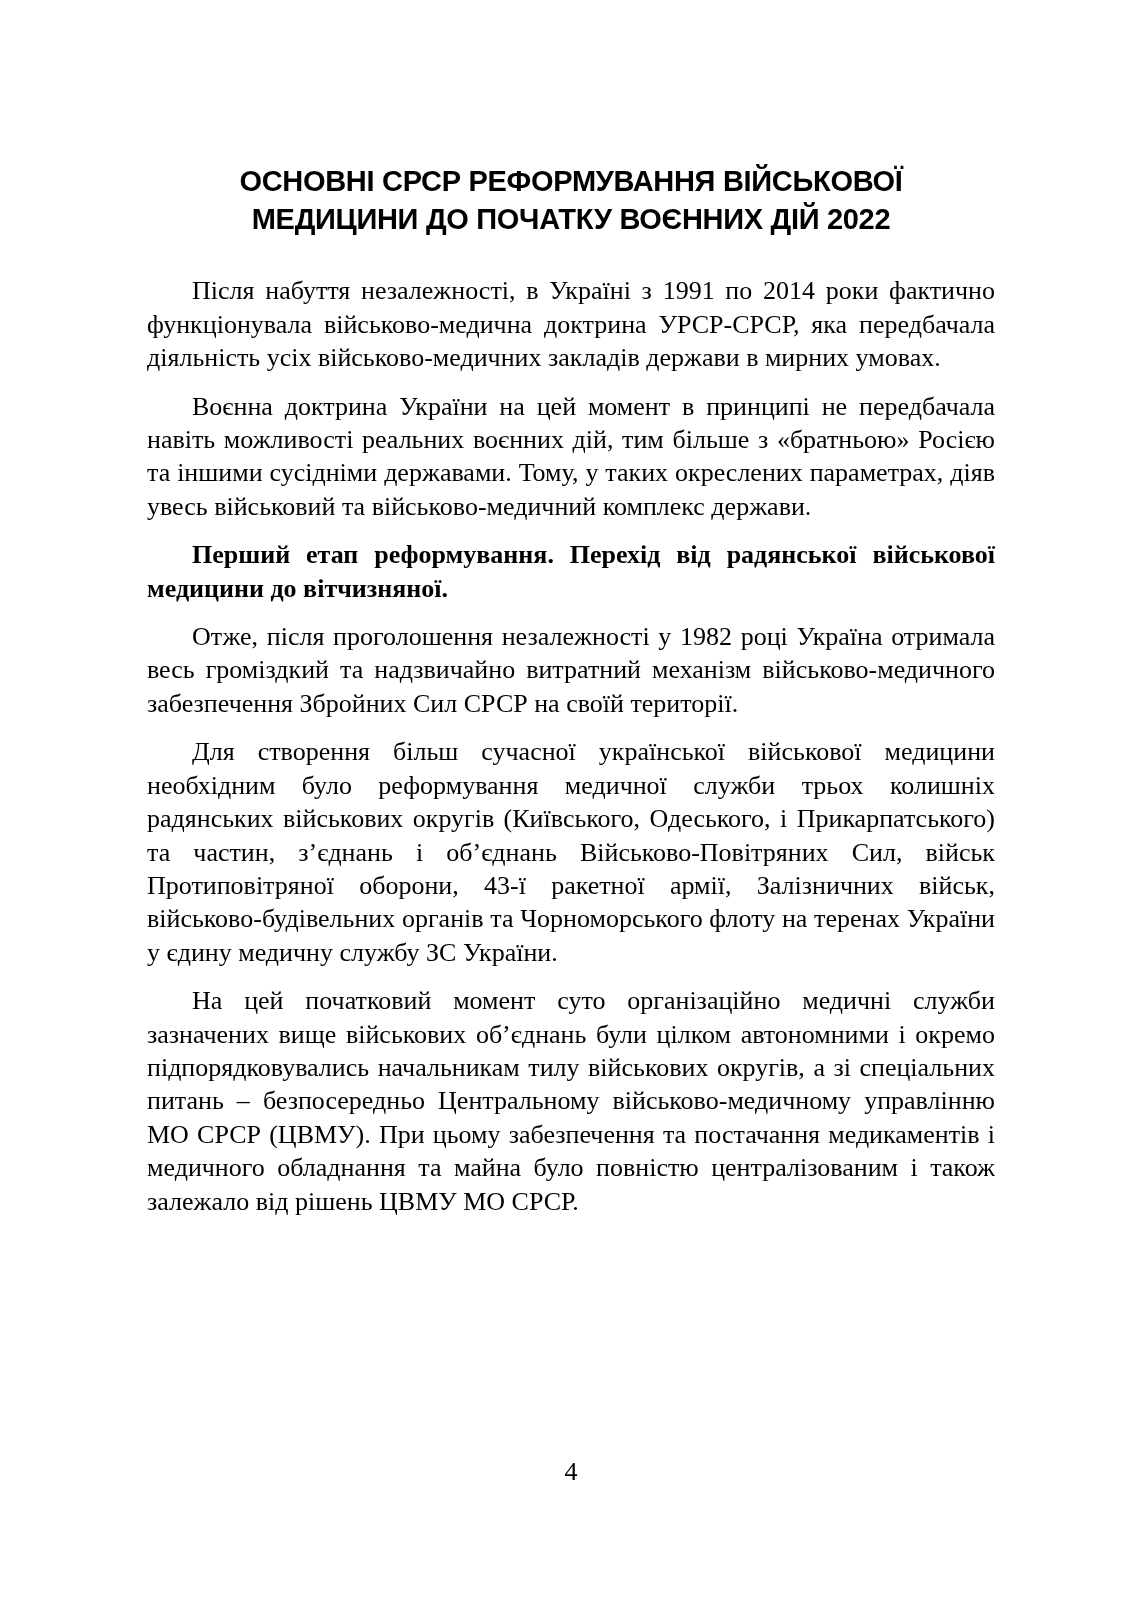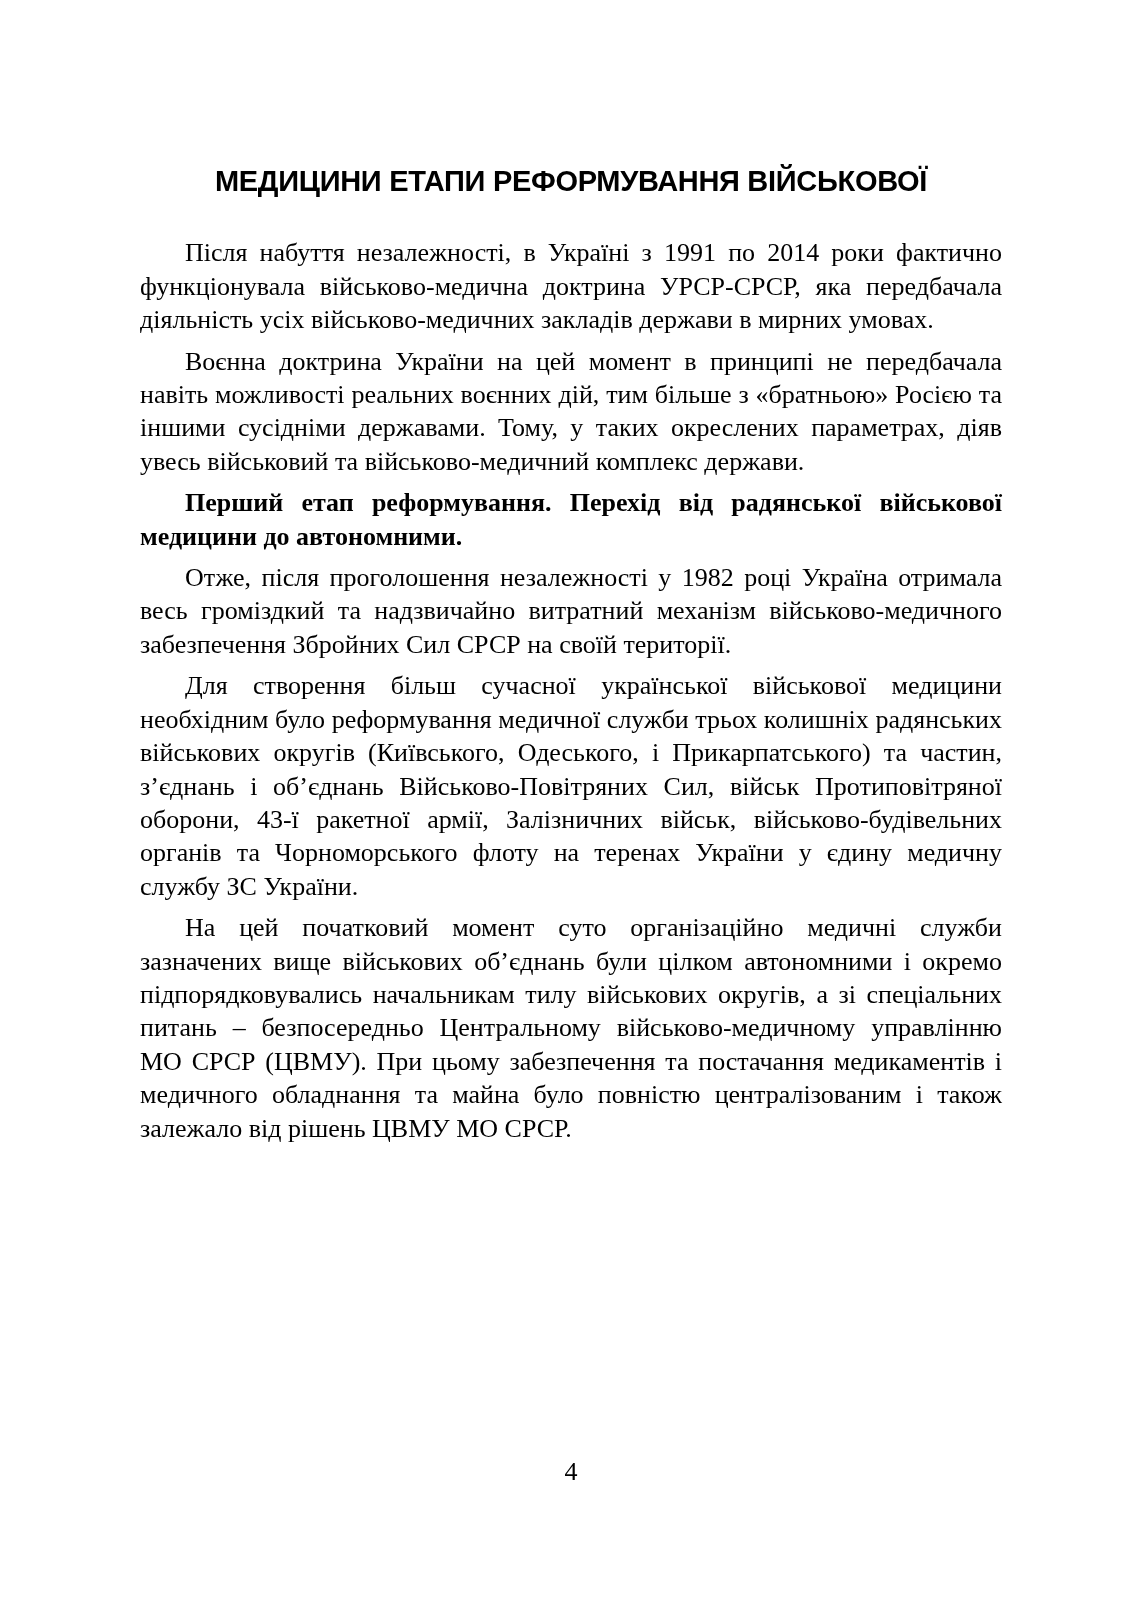--- a/index.html
+++ b/index.html
@@ -33,21 +33,21 @@
   .title-line {
     white-space: nowrap;
   }
   .body-text {
     margin-top: 36px;
     font-size: 26px;
     line-height: 33.4px;
     text-align: justify;
   }
   .para {
-    margin: 8px;
+    margin: 15px;
     text-indent: 45px;
   }
   .para.bold {
     font-weight: bold;
   }
   .page-number {
     position: absolute;
     top: 1455px;
     left: 0;
     width: 100%;
@@ -55,25 +55,26 @@
     font-size: 26px;
     line-height: 33px;
   }
 </style>
 </head>
 <body>
 
 <div class="page">
   <div class="content">
     <h1 class="title">
-      <div class="title-line">МЕДИЦИНИ ЕТАПИ РЕФОРМУВАННЯ ВІЙСЬКОВОЇ</div>
+      <div class="title-line">ОСНОВНІ СРСР РЕФОРМУВАННЯ ВІЙСЬКОВОЇ</div>
+      <div class="title-line">МЕДИЦИНИ ДО ПОЧАТКУ ВОЄННИХ ДІЙ 2022</div>
     </h1>
     <div class="body-text">
         <p class="para">Після набуття незалежності, в Україні з 1991 по 2014 роки фактично функціонувала військово-медична доктрина УРСР-СРСР, яка передбачала діяльність усіх військово-медичних закладів держави в мирних умовах.</p>
         <p class="para">Воєнна доктрина України на цей момент в принципі не передбачала навіть можливості реальних воєнних дій, тим більше з «братньою» Росією та іншими сусідніми державами. Тому, у таких окреслених параметрах, діяв увесь військовий та військово-медичний комплекс держави.</p>
-        <p class="para bold">Перший етап реформування. Перехід від радянської військової медицини до автономними.</p>
+        <p class="para bold">Перший етап реформування. Перехід від радянської військової медицини до вітчизняної.</p>
         <p class="para">Отже, після проголошення незалежності у 1982 році Україна отримала весь громіздкий та надзвичайно витратний механізм військово-медичного забезпечення Збройних Сил СРСР на своїй території.</p>
         <p class="para">Для створення більш сучасної української військової медицини необхідним було реформування медичної служби трьох колишніх радянських військових округів (Київського, Одеського, і Прикарпатського) та частин, з’єднань і об’єднань Військово-Повітряних Сил, військ Протиповітряної оборони, 43-ї ракетної армії, Залізничних військ, військово-будівельних органів та Чорноморського флоту на теренах України у єдину медичну службу ЗС України.</p>
         <p class="para">На цей початковий момент суто організаційно медичні служби зазначених вище військових об’єднань були цілком автономними і окремо підпорядковувались начальникам тилу військових округів, а зі спеціальних питань – безпосередньо Центральному військово-медичному управлінню МО СРСР (ЦВМУ). При цьому забезпечення та постачання медикаментів і медичного обладнання та майна було повністю централізованим і також залежало від рішень ЦВМУ МО СРСР.</p>
       </div>
   </div>
   <div class="page-number">4</div>
 </div>
 
 </body></html>

